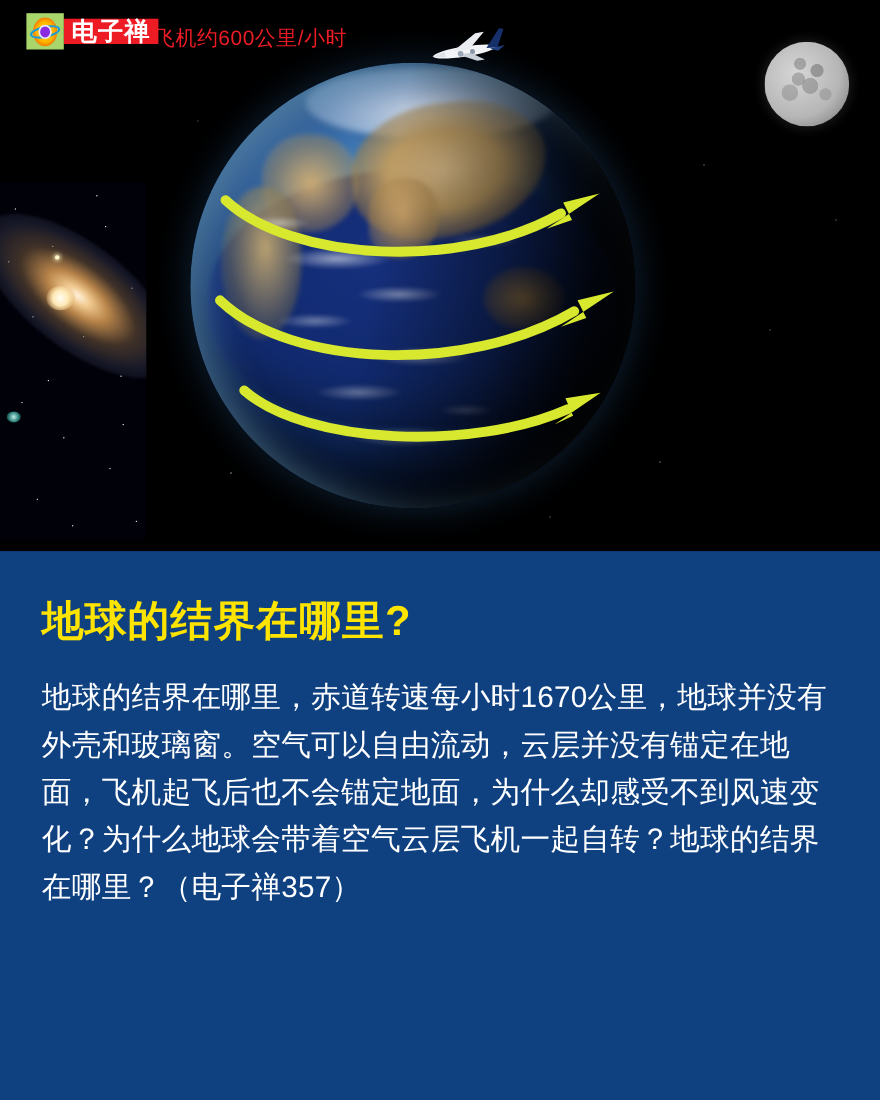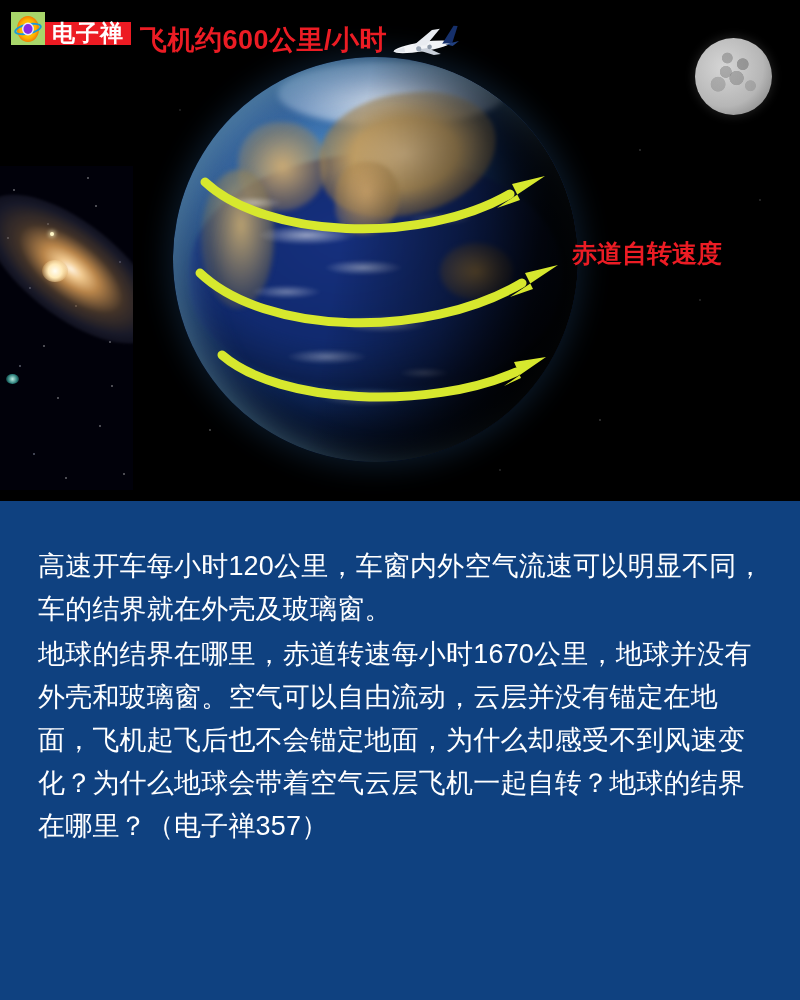--- a/index.html
+++ b/index.html
@@ -279,44 +279,44 @@
     top: 25px;
     width: 78px;
     height: 38px;
   }
 
   
   .label-plane {
     position: absolute;
     left: 140px;
     top: 22px;
-    font-size: 27px;
-    font-weight: 700;
+    font-size: 19px;
+    font-weight: 400;
     color: #ec1c24;
     letter-spacing: .5px;
     white-space: nowrap;
   }
   .label-equator {
     position: absolute;
     left: 572px;
     top: 237px;
     font-size: 25px;
     font-weight: 600;
     color: #ec1c24;
     line-height: 33px;
     white-space: nowrap;
   }
 
   
   .logo {
     position: absolute;
-    left: 11px;
+    left: 24px;
     top: 12px;
     display: flex;
-    align-items: flex-end;
+    align-items: center;
     height: 33px;
   }
   .logo-mark {
     width: 34px;
     height: 33px;
     background: #a8d66a;
     position: relative;
     overflow: hidden;
   }
   .logo-mark .petal {
@@ -452,22 +452,21 @@
       <div class="logo-mark">
         <div class="petal"></div>
         <div class="ring"></div>
         <div class="nucleus"></div>
       </div>
       <div class="logo-text">电子禅</div>
     </div>
 
     <div class="label-plane">飞机约600公里/小时</div>
     <div class="label-equator">
-      <div>赤道自转速度</div>
     </div>
   </div>
 
   <div class="content-panel">
-    <p class="body-para">高速开车每小时120公里，车窗内外空气流速可以明显不同，车的结界就在外壳及玻璃窗。</p>
+    <h1 class="headline">地球的结界在哪里?</h1>
     <p class="body-para">地球的结界在哪里，赤道转速每小时1670公里，地球并没有外壳和玻璃窗。空气可以自由流动，云层并没有锚定在地面，飞机起飞后也不会锚定地面，为什么却感受不到风速变化？为什么地球会带着空气云层飞机一起自转？地球的结界在哪里？（电子禅357）</p>
   </div>
 
 </div>
 
 </body></html>

